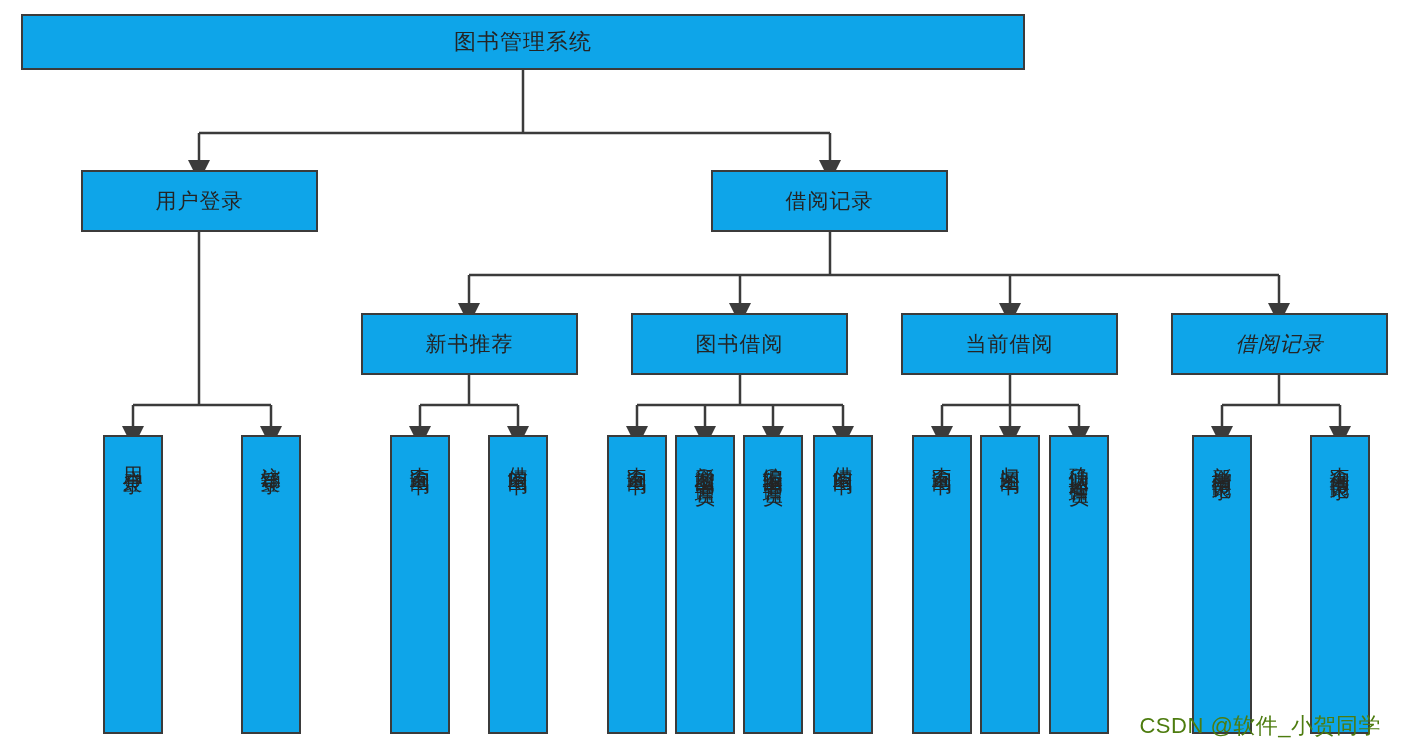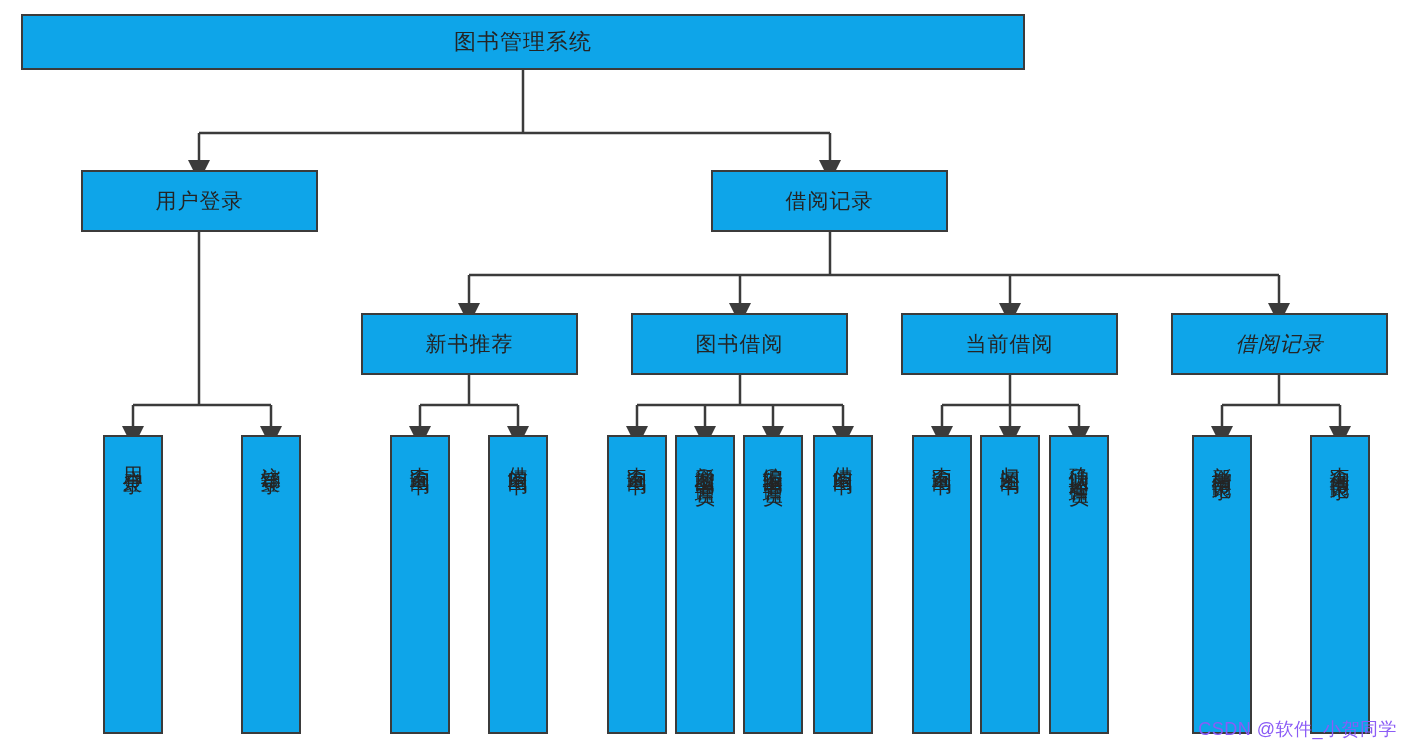--- a/index.html
+++ b/index.html
@@ -44,24 +44,24 @@
     text-orientation:upright;
     font-size:20px;
     line-height:1.42;
     letter-spacing:3px;
     white-space:nowrap;
     color:#242424;
   }
 
   .watermark{
     position:absolute;
-    right:8px;
+    right:24px;
     bottom:6px;
-    font-size:18px;
-    color:#8b5cf6;
+    font-size:22px;
+    color:#4d7c0f;
     letter-spacing:0.5px;
     white-space:nowrap;
   }
 </style>
 </head>
 <body>
 
 <div id="canvas">
 
   <svg class="lines" viewBox="0 0 1405 747">

